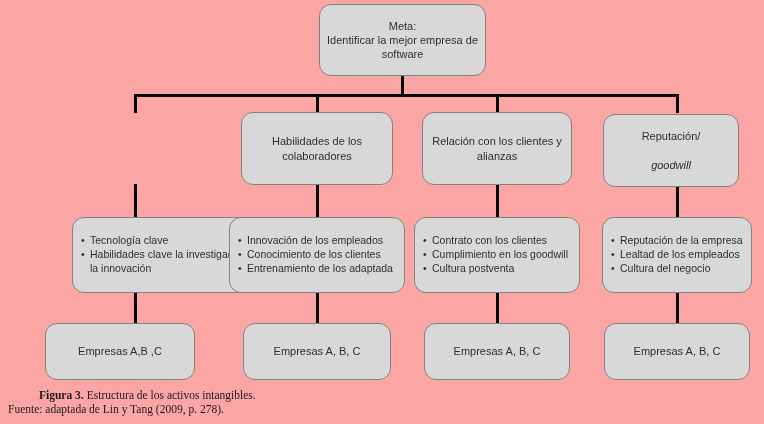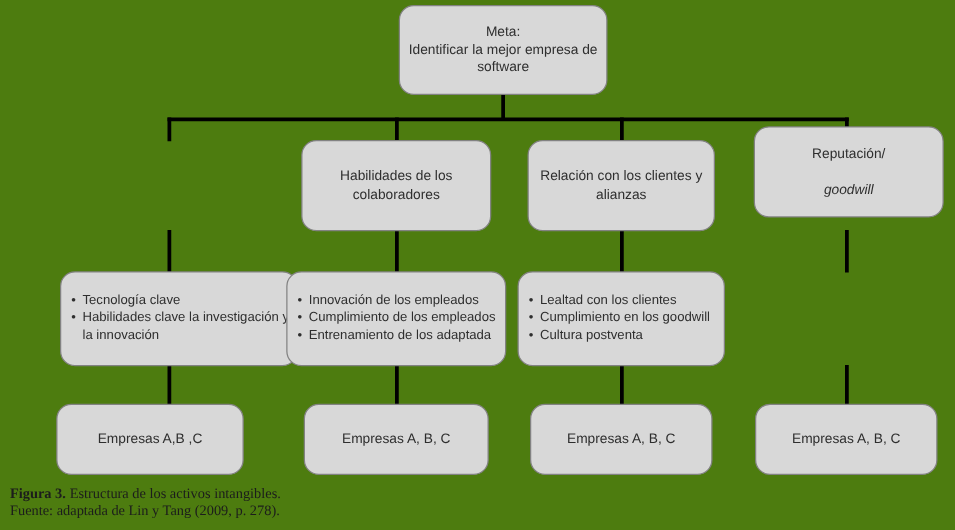--- a/index.html
+++ b/index.html
@@ -1,20 +1,20 @@
 <!DOCTYPE html>
 <html><head>
 <meta charset="utf-8">
 <style>
   html, body { margin: 0; padding: 0; background: #ffffff; }
   #canvas {
     position: relative;
     width: 764px;
     height: 424px;
-    background: #4d7c0f;
+    background: #fca5a5;
     font-family: "Liberation Sans", sans-serif;
     overflow: hidden;
     text-decoration: underline;
   }
   .box {
     position: absolute;
     box-sizing: border-box;
     background: #d8d8d8;
     border: 1px solid #828282;
     border-radius: 12px;
@@ -53,21 +53,21 @@
   .line { position: absolute; background: #000000; }
   .caption {
     position: absolute;
     left: 8px;
     top: 388px;
     font-family: "Liberation Serif", serif;
     font-size: 11.5px;
     line-height: 1.22;
     color: #1c1c1c;
   }
-  .caption .fig-label { font-weight: bold; margin-right: 3px; }
+  .caption .fig-label { font-weight: bold; margin-right: 3px; margin-left: 31px; }
 </style>
 </head>
 <body>
 
 <div id="canvas">
 
   <div class="line" style="left:401px; top:74px; width:3px; height:22px;"></div>
   <div class="line" style="left:134px; top:94px; width:545px; height:3px;"></div>
   <div class="line" style="left:134px; top:94px; width:3px; height:19px;"></div>
   <div class="line" style="left:316px; top:94px; width:3px; height:19px;"></div>
@@ -83,45 +83,52 @@
   <div class="line" style="left:676px; top:292px; width:3px; height:32px;"></div>
 
   <div class="box" style="left:319px; top:4px; width:167px; height:72px;">Meta:
 Identificar la mejor empresa de
 software</div>
 
   <div class="box" style="left:241px; top:112px; width:152px; height:73px;">Habilidades de los
 colaboradores</div>
   <div class="box" style="left:422px; top:112px; width:150px; height:73px;">Relación con los clientes y
 alianzas</div>
-  <div class="box" style="left:603px; top:101px; width:152px; height:73px;">
+  <div class="box" style="left:603px; top:114px; width:136px; height:73px;">
     <span>
       <span class="crit-line">Reputación/</span>
       <span class="crit-italic">goodwill</span>
     </span>
   </div>
 
-  <div class="box factors-box" style="left:48px; top:217px; width:190px; height:76px;">
+  <div class="box factors-box" style="left:72px; top:217px; width:190px; height:76px;">
     <ul class="factor-list">
       <li>Tecnología clave</li>
       <li>Habilidades clave la investigación y la innovación</li>
     </ul>
   </div>
   <div class="box factors-box" style="left:229px; top:217px; width:176px; height:76px;">
     <ul class="factor-list">
       <li>Innovación de los empleados</li>
-      <li>Cumplimiento de los empleados</li>
+      <li>Conocimiento de los clientes</li>
       <li>Entrenamiento de los adaptada</li>
     </ul>
   </div>
   <div class="box factors-box" style="left:414px; top:217px; width:166px; height:76px;">
     <ul class="factor-list">
-      <li>Lealtad con los clientes</li>
+      <li>Contrato con los clientes</li>
       <li>Cumplimiento en los goodwill</li>
       <li>Cultura postventa</li>
+    </ul>
+  </div>
+  <div class="box factors-box" style="left:602px; top:217px; width:150px; height:76px;">
+    <ul class="factor-list">
+      <li>Reputación de la empresa</li>
+      <li>Lealtad de los empleados</li>
+      <li>Cultura del negocio</li>
     </ul>
   </div>
 
   <div class="box" style="left:45px; top:323px; width:150px; height:57px;">Empresas A,B ,C</div>
   <div class="box" style="left:243px; top:323px; width:148px; height:57px;">Empresas A, B, C</div>
   <div class="box" style="left:424px; top:323px; width:146px; height:57px;">Empresas A, B, C</div>
   <div class="box" style="left:604px; top:323px; width:146px; height:57px;">Empresas A, B, C</div>
 
   <div class="caption">
     <div>

